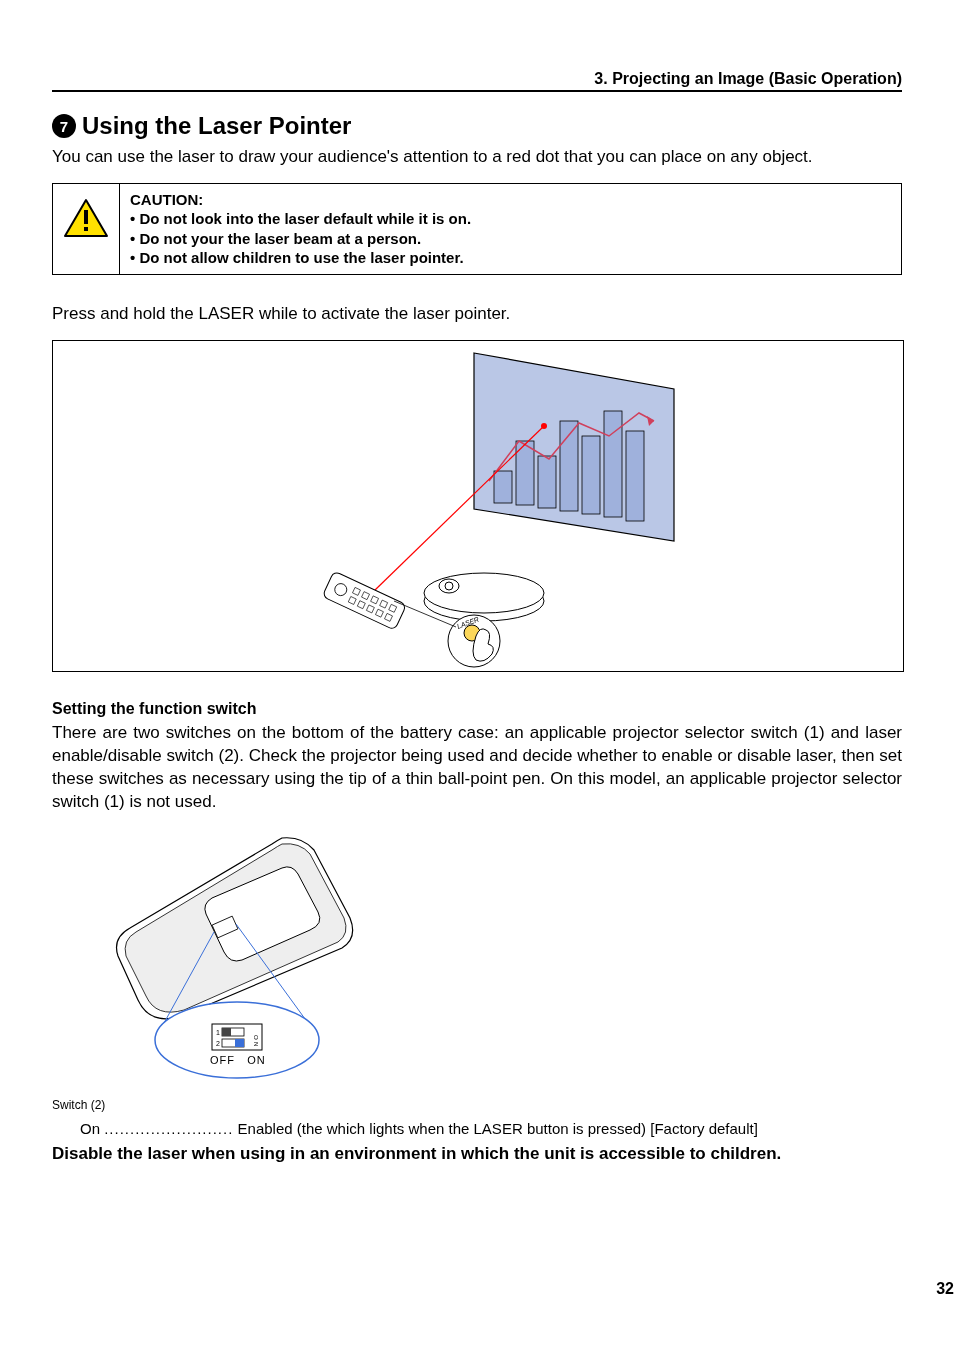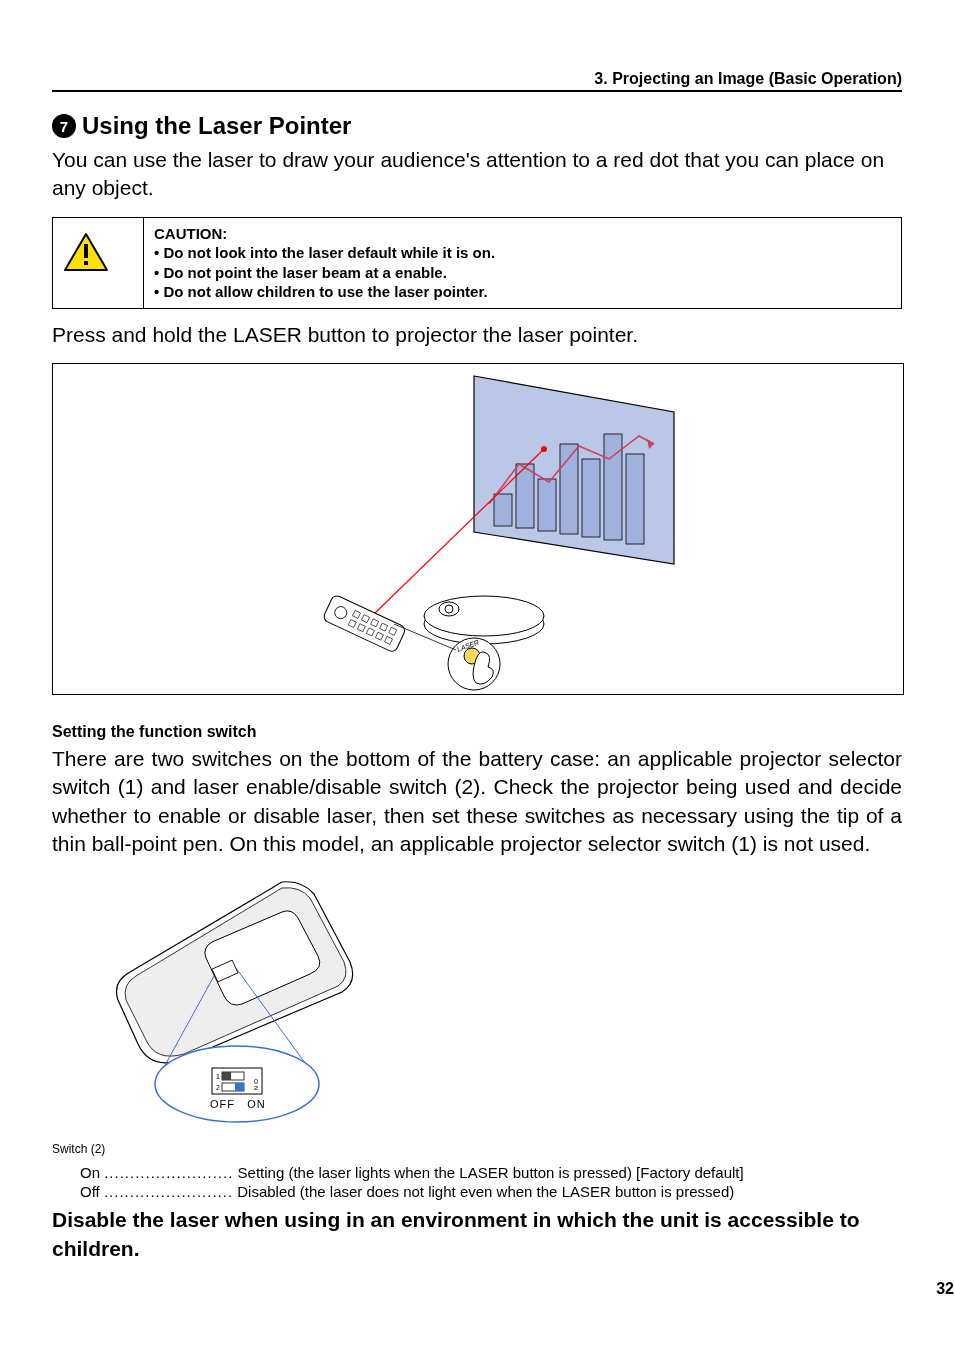--- a/index.html
+++ b/index.html
@@ -40,30 +40,29 @@
     height: 24px;
     border-radius: 50%;
     background: #000;
     color: #fff;
     align-items: center;
     justify-content: center;
     font-size: 15px;
     font-weight: bold;
   }
   .body-text {
-    font-size: 21px;
+    font-size: 17px;
     line-height: 1.35;
     margin: 4px 0 14px 0;
   }
   .caution-box {
     border: 1px solid #000;
     display: flex;
     align-items: flex-start;
-    margin-bottom: 12px;
-    gap: 24px;
+    margin-bottom: 28px;
   }
   .caution-icon-cell {
     width: 62px;
     display: flex;
     align-items: center;
     justify-content: center;
     padding: 14px 2px;
   }
   .caution-text-cell {
     border-left: 1px solid #000;
@@ -143,27 +142,27 @@
       <svg width="46" height="40" viewBox="0 0 46 40">
         <polygon points="23,2 44,38 2,38" fill="#ffe100" stroke="#000" stroke-width="2" stroke-linejoin="round"></polygon>
         <rect x="21" y="12" width="4" height="14" fill="#000"></rect>
         <rect x="21" y="29" width="4" height="4" fill="#000"></rect>
       </svg>
     </div>
     <div class="caution-text-cell">
       <div class="caution-title">CAUTION:</div>
       <ul class="caution-bullets">
         <li>Do not look into the laser default while it is on.</li>
-        <li>Do not point the laser beam at a enable.</li>
+        <li>Do not your the laser beam at a person.</li>
         <li>Do not allow children to use the laser pointer.</li>
       </ul>
     </div>
   </div>
 
-  <div class="body-text">Press and hold the LASER button to projector the laser pointer.</div>
+  <div class="body-text">Press and hold the LASER while to activate the laser pointer.</div>
 
   <div class="figure-box">
     <svg width="100%" height="100%" viewBox="0 0 848 330">
 
       <polygon points="420,12 620,48 620,200 420,168" fill="#bac7e6" stroke="#000" stroke-width="1.2"></polygon>
 
       <rect x="440" y="130" width="18" height="32" fill="#9fb1dc" stroke="#000" stroke-width="0.8"></rect>
       <rect x="462" y="100" width="18" height="64" fill="#9fb1dc" stroke="#000" stroke-width="0.8"></rect>
       <rect x="484" y="115" width="18" height="52" fill="#9fb1dc" stroke="#000" stroke-width="0.8"></rect>
       <rect x="506" y="80" width="18" height="90" fill="#9fb1dc" stroke="#000" stroke-width="0.8"></rect>
@@ -241,24 +240,19 @@
     <div class="off-on-labels">
       <span>OFF</span>&nbsp;&nbsp;&nbsp;<span>ON</span>
     </div>
   </div>
 
   <div class="switch-label">Switch (2)</div>
 
   <div class="definition-line">
     <span>On</span>
     <span class="dots">.........................</span>
-    <span>Setting (the laser lights when the LASER button is pressed) [Factory default]</span>
-  </div>
-  <div class="definition-line">
-    <span>Off</span>
-    <span class="dots">.........................</span>
-    <span>Disabled (the laser does not light even when the LASER button is pressed)</span>
+    <span>Enabled (the which lights when the LASER button is pressed) [Factory default]</span>
   </div>
 
   <div class="body-text" style="margin-top:6px;font-weight:bold;">Disable the laser when using in an environment in which the unit is accessible to children.</div>
 
   <div class="page-number">32</div>
 </div>
 
 </body></html>

